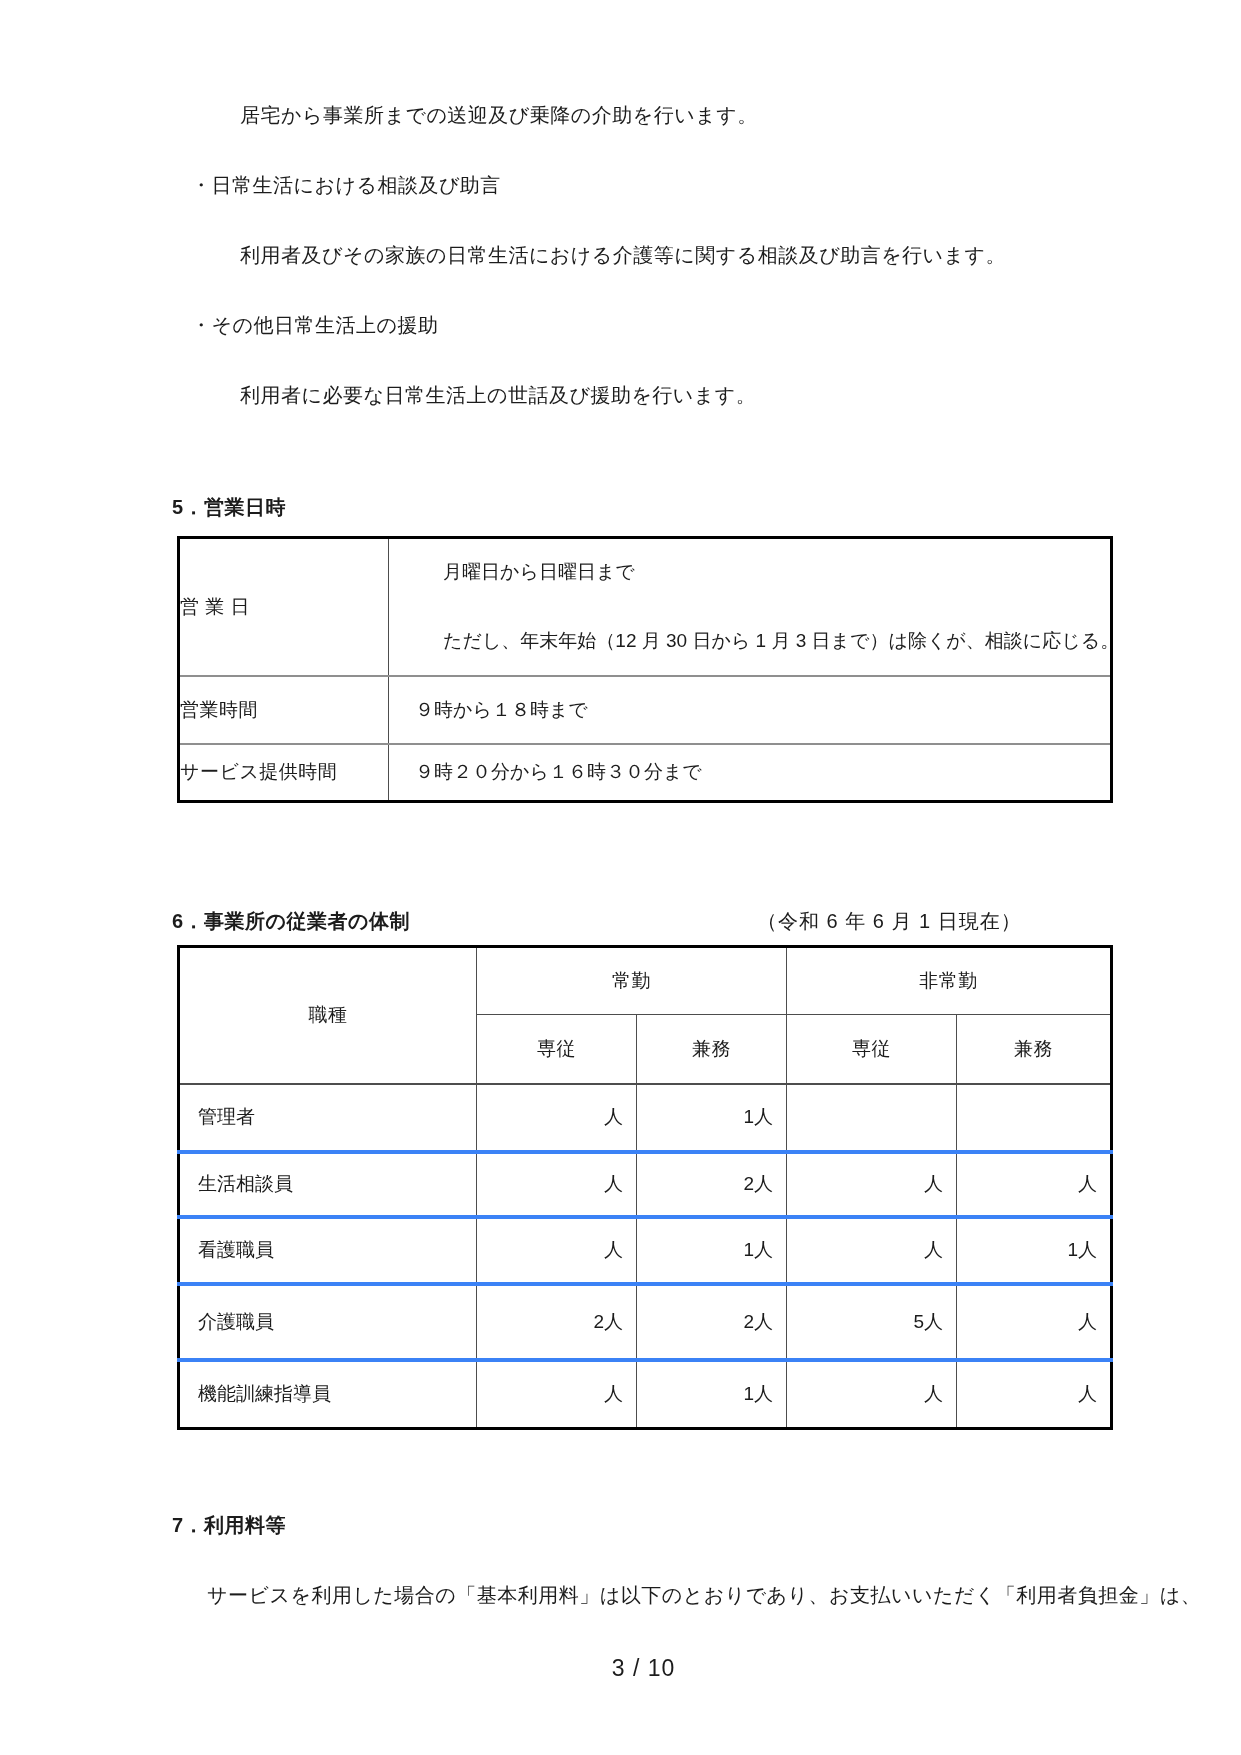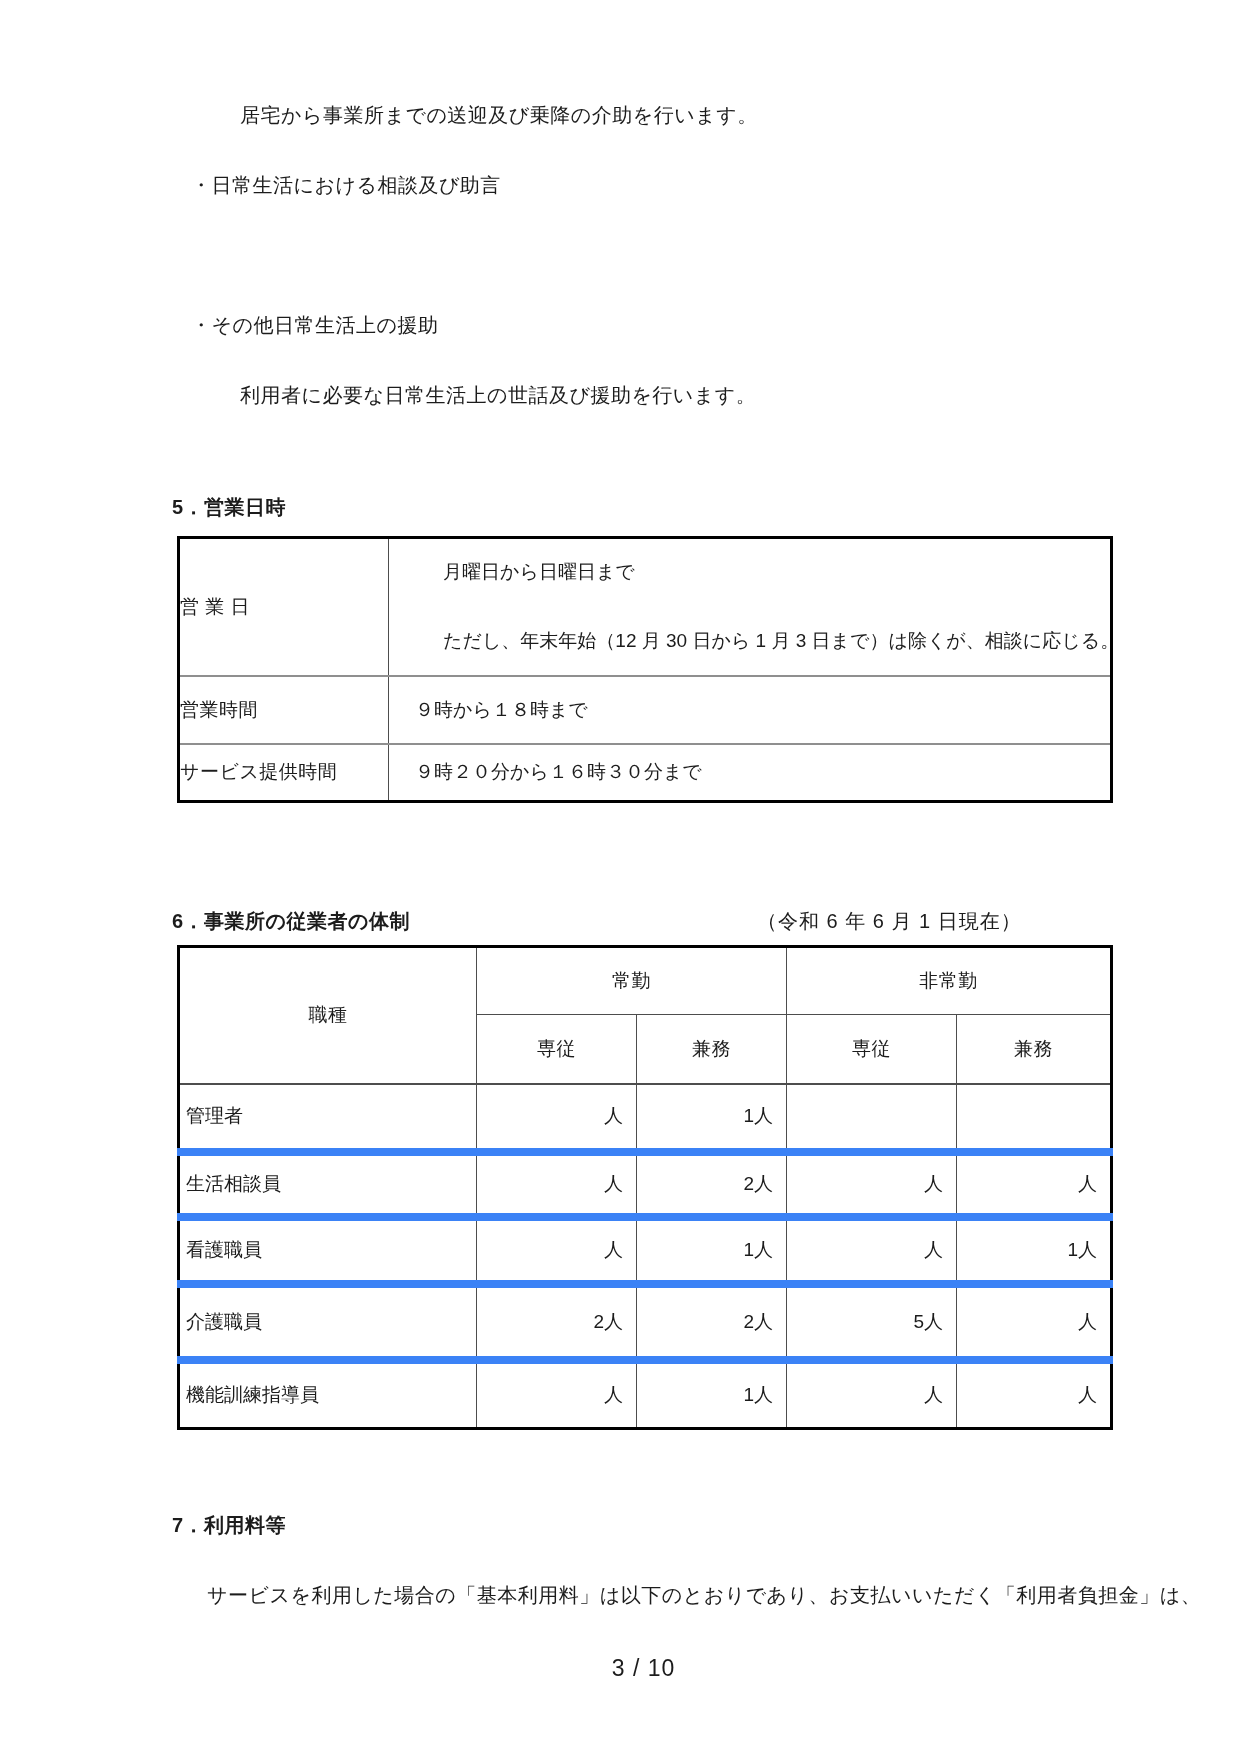--- a/index.html
+++ b/index.html
@@ -64,43 +64,44 @@
 
   
   .tbl2 tr.hdr-a { height: 68px; }
   .tbl2 tr.hdr-b { height: 69px; }
   .tbl2 tr.data-1 { height: 68px; }
   .tbl2 tr.data-2 { height: 65px; }
   .tbl2 tr.data-3 { height: 67px; }
   .tbl2 tr.data-4 { height: 76px; }
   .tbl2 tr.data-5 { height: 69px; }
   .tbl2 td.c { text-align: center; letter-spacing: 0.5px; }
-  .tbl2 td.job { text-align: left; padding-left: 6px; white-space: nowrap; }
+  .tbl2 td.job { text-align: left; padding-left: 18px; white-space: nowrap; }
   .tbl2 td.num { text-align: right; padding-right: 13px; white-space: nowrap; }
-  .tbl2 tr.data-row td { border-top: 8px solid #3b82f6; }
+  .tbl2 tr.data-row td { border-top: 4px solid #3b82f6; }
   .tbl2 tr.data-1 td { border-top: 2px solid #4d4d4d; }
 
   .pagenum {
     position: absolute;
     left: 177px;
     width: 933px;
     top: 1640px;
     text-align: center;
     font-size: 23px;
     letter-spacing: 1px;
     margin-top: 15px;
   }
 </style>
 </head>
 <body>
 
 <div class="page">
 
   <p class="txt indent" style="top:102px">居宅から事業所までの送迎及び乗降の介助を行います。</p>
   <p class="txt bullet" style="top:172px">・日常生活における相談及び助言</p>
+  <p class="txt indent" style="top:242px">利用者及びその家族の日常生活における介護等に関する相談及び助言を行います。</p>
   <p class="txt bullet" style="top:312px">・その他日常生活上の援助</p>
   <p class="txt indent" style="top:382px">利用者に必要な日常生活上の世話及び援助を行います。</p>
 
   <h2 class="heading" style="top:494px">5．営業日時</h2>
 
   <table class="tbl tbl1" style="top:536px">
     <colgroup>
         <col style="width:210px">
         <col style="width:723px">
       </colgroup>

